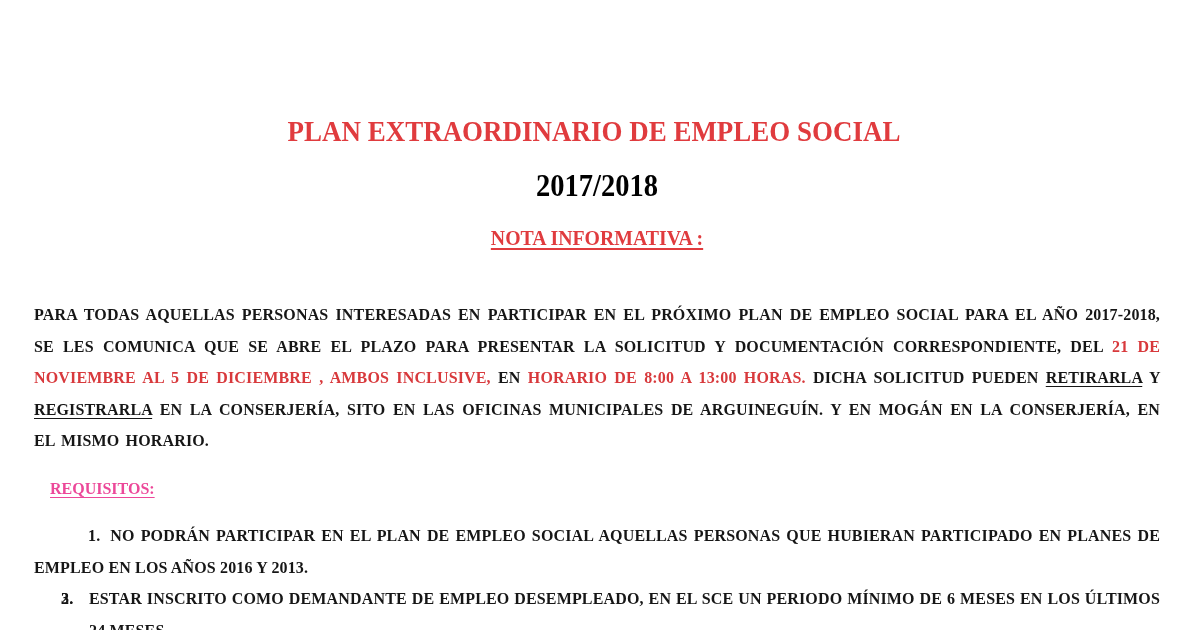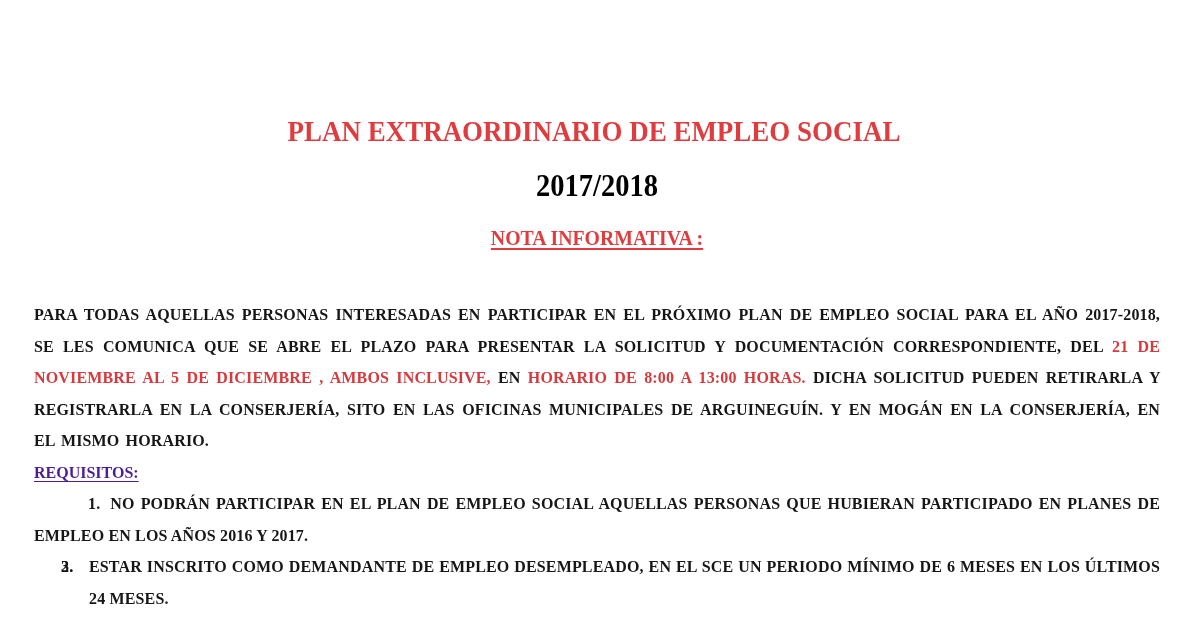--- a/index.html
+++ b/index.html
@@ -71,26 +71,26 @@
       color: #161616;
     }
     .para {
       text-align: justify;
       text-align-last: left;
       margin: 0;
       letter-spacing: 0.15px;
       word-spacing: 2px;
     }
     .red { color: #d8393c; }
-    .ul { text-underline-offset: 3px; }
+    .ul { text-decoration: underline; text-underline-offset: 3px; }
     .req-heading {
-      color: #4c1d95;
+      color: #ec4899;
       text-decoration: underline;
       text-underline-offset: 3px;
-      margin: 0;
+      margin: 16px;
       display: block;
     }
     .item {
       position: relative;
       margin: 0;
       text-align: justify;
       text-align-last: left;
       letter-spacing: 0.15px;
     }
     .item1 { text-indent: 54px; }
@@ -113,20 +113,20 @@
   <div class="year">2017/2018</div>
 
   <div class="nota">NOTA INFORMATIVA :</div>
 
   <div class="body">
 
     <p class="para"><span>PARA TODAS AQUELLAS PERSONAS INTERESADAS EN PARTICIPAR EN EL PRÓXIMO PLAN DE EMPLEO SOCIAL PARA EL AÑO 2017-2018, SE LES COMUNICA QUE SE ABRE EL PLAZO PARA PRESENTAR LA SOLICITUD Y DOCUMENTACIÓN CORRESPONDIENTE, DEL </span><span class="red">21 DE NOVIEMBRE  AL 5 DE DICIEMBRE ,  AMBOS INCLUSIVE,</span><span> EN </span><span class="red">HORARIO DE 8:00 A 13:00 HORAS.</span><span> DICHA SOLICITUD PUEDEN </span><span class="ul">RETIRARLA</span><span> Y </span><span class="ul">REGISTRARLA</span><span> EN LA CONSERJERÍA, SITO EN LAS OFICINAS MUNICIPALES DE ARGUINEGUÍN. Y EN MOGÁN EN LA CONSERJERÍA, EN EL MISMO HORARIO.</span></p>
 
     <span class="req-heading">REQUISITOS:</span>
 
-    <p class="item item1"><span class="num">1.</span><span>NO PODRÁN PARTICIPAR EN EL PLAN DE EMPLEO SOCIAL  AQUELLAS PERSONAS QUE HUBIERAN PARTICIPADO EN  PLANES DE EMPLEO EN LOS AÑOS 2016 Y 2017.</span></p>
+    <p class="item item1"><span class="num">1.</span><span>NO PODRÁN PARTICIPAR EN EL PLAN DE EMPLEO SOCIAL  AQUELLAS PERSONAS QUE HUBIERAN PARTICIPADO EN  PLANES DE EMPLEO EN LOS AÑOS 2016 Y 2013.</span></p>
 
     <p class="item item-n"><span class="num">2.</span></p>
 
     <p class="item item-n"><span class="num">3.</span><span>ESTAR INSCRITO COMO DEMANDANTE DE EMPLEO DESEMPLEADO, EN EL SCE UN PERIODO MÍNIMO DE 6 MESES EN LOS ÚLTIMOS 24 MESES.</span></p>
 
   </div>
 </div>
 
 </body></html>

